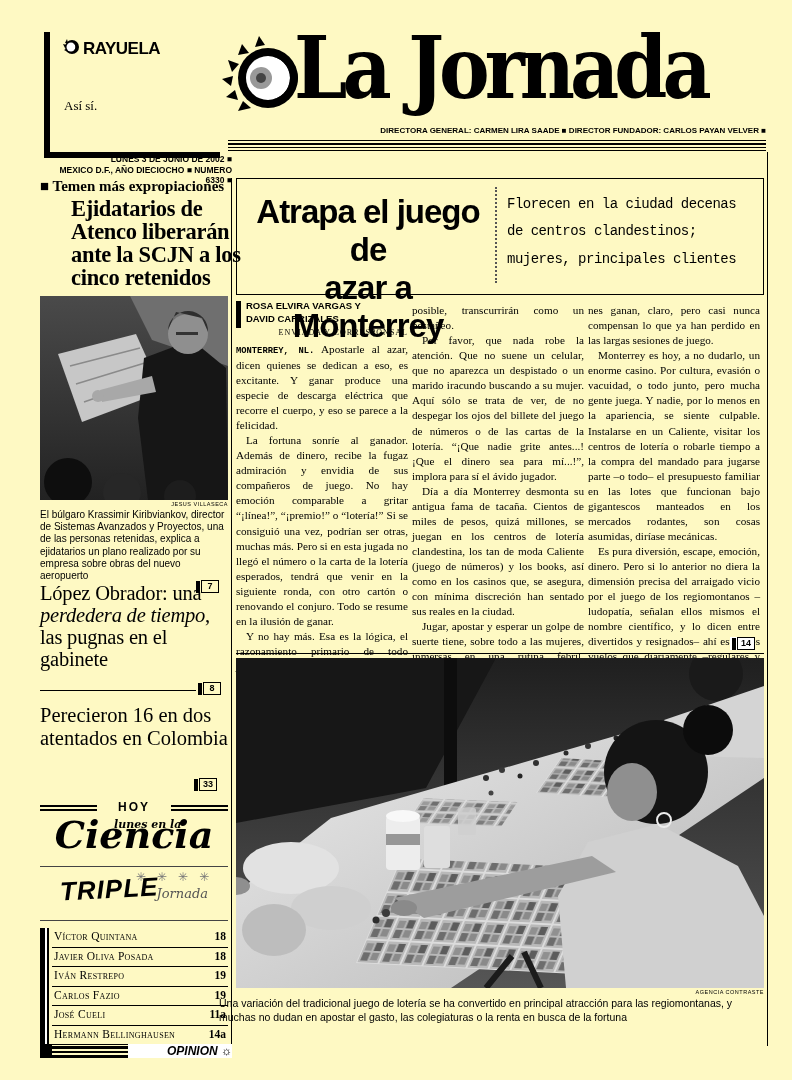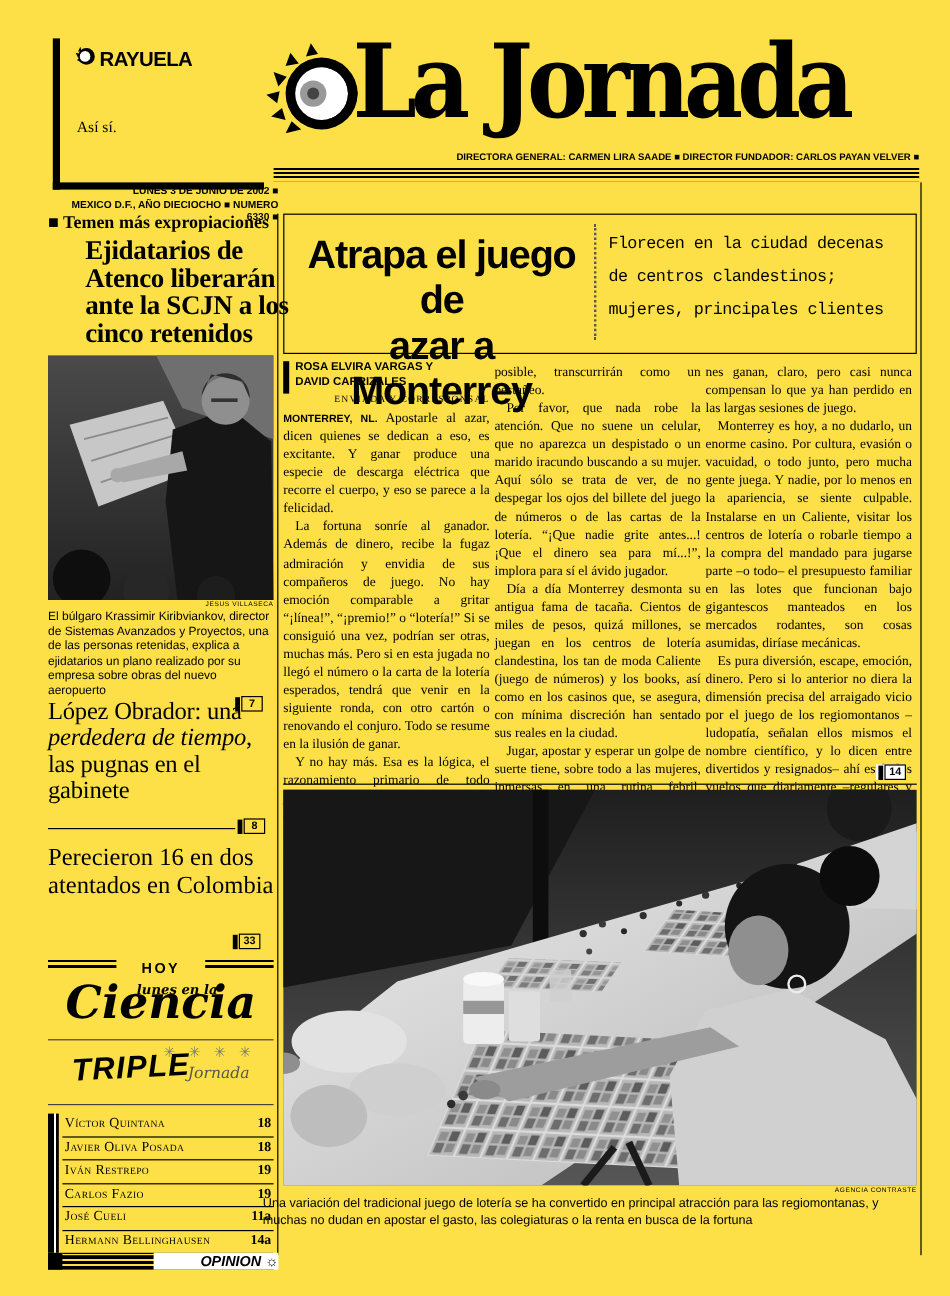--- a/index.html
+++ b/index.html
@@ -1,16 +1,16 @@
 <!DOCTYPE html>
 <html><head>
 <meta charset="utf-8">
 <style>
   html,body { margin:0; padding:0; background:#ffffff; }
-  #page { position:relative; width:792px; height:1080px; background:#fde047; color:#000;
+  #page { position:relative; width:792px; height:1080px; background:#fef9c3; color:#000;
           font-family:"Liberation Serif", serif; overflow:hidden; }
   .abs { position:absolute; }
 
   
   .ray-left   { left:44px; top:32px; width:6px; height:126px; background:#000; }
   .ray-bottom { left:44px; top:152px; width:176px; height:6px; background:#000; }
   .ray-logo   { left:62px; top:38px; display:flex; align-items:center; gap:3px; }
   .ray-title  { font-family:"Liberation Sans", sans-serif; font-weight:bold; font-size:17px; letter-spacing:-0.5px; }
   .ray-quip   { left:64px; top:98px; font-size:13px; }
 
@@ -41,21 +41,21 @@
   .pagref .strip { width:4px; height:12px; background:#000; }
   .pagref .num   { border:1px solid #000; min-width:12px; height:11px; padding:0 2px; text-align:center;
                    font-family:"Liberation Sans", sans-serif; font-size:9px; font-weight:bold; line-height:11px; }
   .pg7  { left:196px; top:580px; }
   .hl-lopez { left:40px; top:582px; width:192px; font-size:20.5px; line-height:1.08; letter-spacing:-0.2px; }
   .rule-lopez { left:40px; top:690px; width:156px; height:1px; background:#000; }
   .pg8  { left:198px; top:682px; }
   .hl-colombia { left:40px; top:704px; width:192px; font-size:20.5px; line-height:1.1; }
   .pg33 { left:194px; top:778px; }
 
-  .hoy-bar { left:40px; top:800px; width:188px; display:flex; align-items:flex-start; gap:21px; }
+  .hoy-bar { left:40px; top:800px; width:188px; display:flex; align-items:flex-end; gap:21px; }
   .hoy-lines { flex:1; height:9px; background:repeating-linear-gradient(to bottom,#000 0 2px,transparent 2px 4.5px); }
   .hoy-word  { font-family:"Liberation Sans", sans-serif; font-weight:bold; font-size:12px; letter-spacing:2px; }
   .ciencia   { left:40px; top:812px; width:188px; text-align:center; }
   .ciencia-top { position:absolute; left:74px; top:6px; font-style:italic; font-size:11px;
                  font-family:"DejaVu Serif", serif;font-weight:bold; }
   .ciencia-big { font-family:"DejaVu Serif", serif; font-style:italic; font-weight:bold; font-size:38px; line-height:1.2; }
   .rule-thin1 { left:40px; top:866px; width:188px; height:1px; background:#444; }
   .triple    { left:40px; top:874px; width:188px; text-align:center; }
   .triple-big { font-family:"Liberation Sans", sans-serif; font-weight:bold; font-style:italic;
                 font-size:26px; letter-spacing:1px; display:inline-block; transform:rotate(-3deg); }
@@ -89,21 +89,21 @@
   .byline { left:246px; top:300px; width:170px; font-family:"Liberation Sans", sans-serif;
             font-weight:bold; font-size:9.5px; line-height:1.35; }
   .role { left:246px; top:328px; width:162px; text-align:right; font-size:8px; letter-spacing:1px; }
 
   .bodycol { width:172px; font-size:11.2px; line-height:1.345; text-align:justify; }
   .bodycol p { margin:0; }
   .bodycol p + p { text-indent:10px; }
   .c1 { left:236px; top:342px; height:310px; }
   .c2 { left:412px; top:303px; height:349px; }
   .c3 { left:588px; top:303px; height:349px; }
-  .mty { font-family:Liberation Sans, sans-serif; font-weight:bold; font-size:8.8px; }
+  .mty { font-family:Liberation Mono, monospace; font-weight:bold; font-size:8.8px; }
   .jumpref { left:730px; top:637px; background:#fff; padding-left:2px; }
 
   .rule-art { left:236px; top:653px; width:528px; height:1px; background:#000; }
 
   .main-photo { left:236px; top:658px; width:528px; height:330px; }
   .main-credit { left:236px; top:989px; width:528px; text-align:right; font-size:5.5px;
                  font-family:"Liberation Sans", sans-serif; letter-spacing:0.5px; }
   .main-cap { left:219px; top:997px; width:524px; font-family:"Liberation Sans", sans-serif;
               font-size:10.5px; line-height:1.3; }
   .ital { font-style:italic;text-align:right; }

